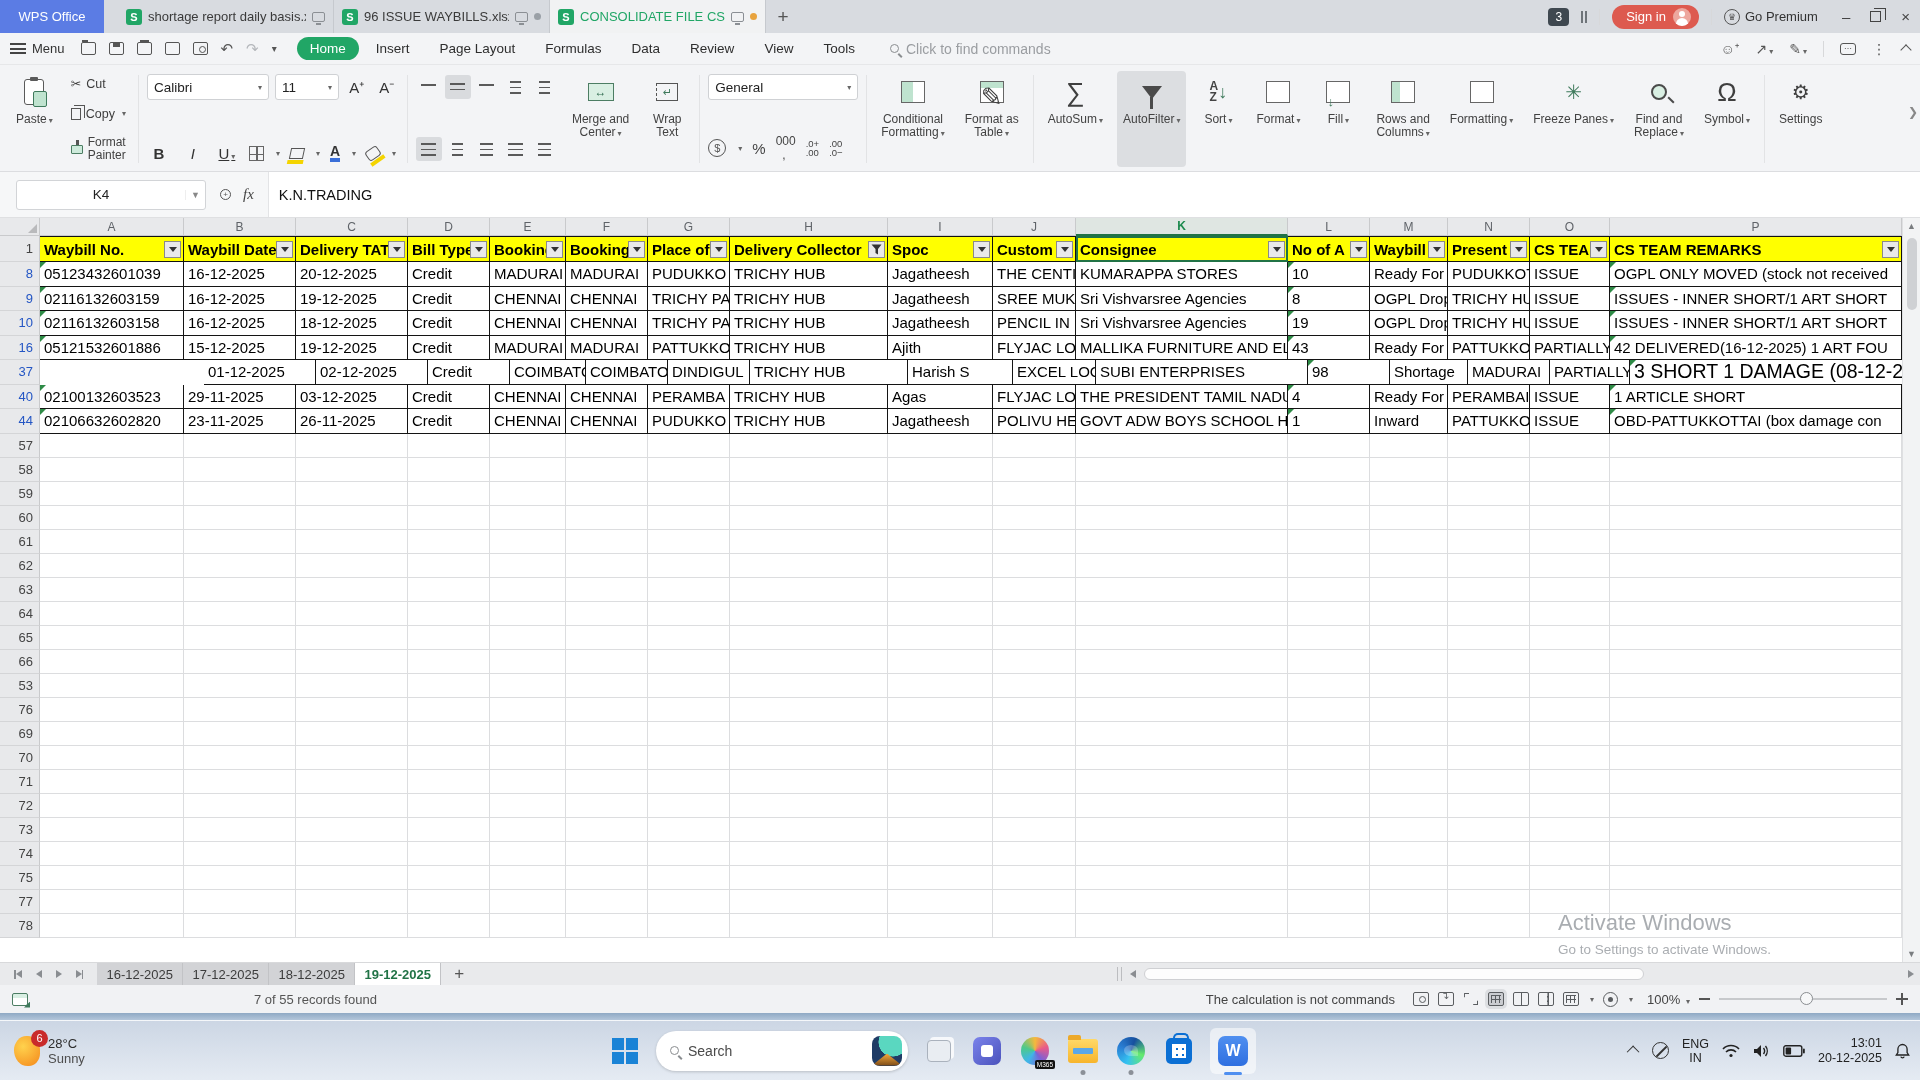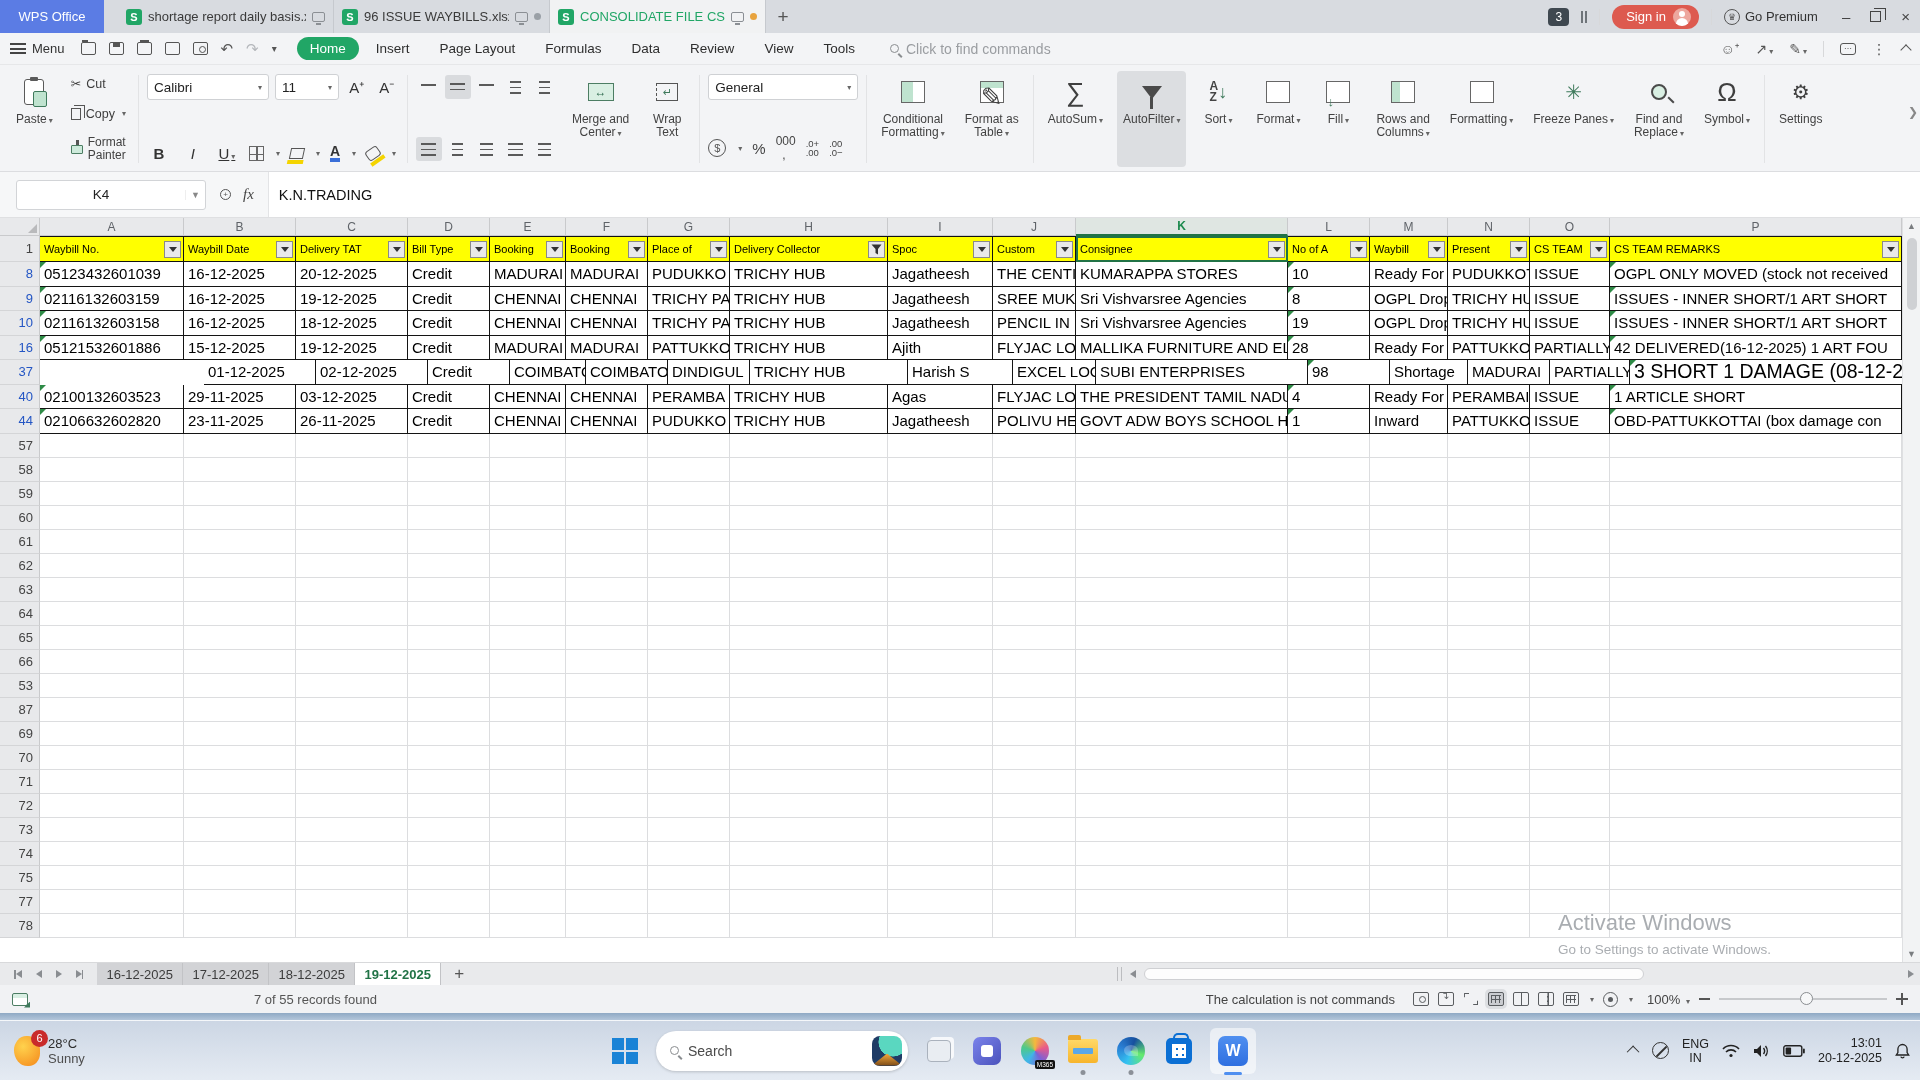--- a/index.html
+++ b/index.html
@@ -119,21 +119,21 @@
   .grid-row { display:flex; }
   .letters { height:18px; }
   .letters .corner { width:40px; background:#e8e9eb; border-right:1px solid #c9cacc; border-bottom:1px solid #c9cacc; position:relative; flex:none; }
   .letters .corner:after { content:""; position:absolute; right:2px; bottom:2px; width:0; height:0; border-left:9px solid transparent; border-bottom:9px solid #b9babc; }
   .letter { height:18px; background:#e8e9eb; border-right:1px solid #c9cacc; border-bottom:1px solid #c9cacc; font-size:12px; color:#5f6368; display:flex; align-items:center; justify-content:center; flex:none; }
   .letter.sel { color:#1d8a4e; font-weight:bold; border-bottom:2px solid #217346; background:#dfe6e2; }
   .gut { width:40px; background:#e8e9eb; border-right:1px solid #c9cacc; border-bottom:1px solid #d4d5d7; font-size:13px; color:#444; display:flex; align-items:center; justify-content:flex-end; padding-right:6px; flex:none; }
   .gut.blue { color:#2456c4; }
   .r1 { height:26px; }
   .hcell { height:26px; background:#ffff00; border-right:1px solid #111; border-bottom:1px solid #111; border-top:1px solid #111; position:relative; display:flex; align-items:center; overflow:hidden; flex:none; }
-  .htxt { font-size:11px; font-weight:normal; color:#000; padding-left:4px; white-space:nowrap; }
+  .htxt { font-size:15px; font-weight:bold; color:#000; padding-left:4px; white-space:nowrap; }
   .hcell.selcell { outline:2px solid #217346; outline-offset:-2px; }
   .fbtn { position:absolute; right:2px; top:4px; width:17px; height:17px; background:#e9e9e9; border:1px solid #8a8a8a; display:flex; align-items:center; justify-content:center; }
   .tri { width:0; height:0; border-left:4px solid transparent; border-right:4px solid transparent; border-top:5px solid #333; }
   .drow { height:24.5px; }
   .dcell { height:24.5px; background:#fff; border-right:1px solid #141414; border-bottom:1px solid #141414; position:relative; display:flex; align-items:center; overflow:hidden; flex:none; }
   .ctxt { font-size:15px; color:#000; padding-left:4px; white-space:nowrap; }
   .ctxt.big { font-size:19.5px; }
   .cmark { position:absolute; left:0; top:0; width:0; height:0; border-top:6px solid #2e8b46; border-right:6px solid transparent; }
   .erow { height:24px; }
   .ecell { height:24px; background:#fff; border-right:1px solid #dcdddf; border-bottom:1px solid #dcdddf; flex:none; }
@@ -841,21 +841,21 @@
             <span class="ctxt">Ajith</span>
           </div>
           <div class="dcell" style="width: 83px;">
             <span class="ctxt">FLYJAC LO</span>
           </div>
           <div class="dcell" style="width: 212px;">
             <span class="ctxt">MALLIKA FURNITURE AND EL</span>
           </div>
           <div class="dcell" style="width: 82px;">
             <span class="cmark"></span>
-            <span class="ctxt">28</span>
+            <span class="ctxt">43</span>
           </div>
           <div class="dcell" style="width: 78px;">
             <span class="ctxt">Ready For</span>
           </div>
           <div class="dcell" style="width: 82px;">
             <span class="ctxt">PATTUKKO</span>
           </div>
           <div class="dcell" style="width: 80px;">
             <span class="ctxt">PARTIALLY</span>
           </div>
@@ -1229,21 +1229,21 @@
           <div class="ecell" style="width: 105px;"></div>
           <div class="ecell" style="width: 83px;"></div>
           <div class="ecell" style="width: 212px;"></div>
           <div class="ecell" style="width: 82px;"></div>
           <div class="ecell" style="width: 78px;"></div>
           <div class="ecell" style="width: 82px;"></div>
           <div class="ecell" style="width: 80px;"></div>
           <div class="ecell" style="width: 292px;"></div>
         </div>
         <div class="grid-row erow">
-          <div class="gut">87</div>
+          <div class="gut">76</div>
           <div class="ecell" style="width: 144px;"></div>
           <div class="ecell" style="width: 112px;"></div>
           <div class="ecell" style="width: 112px;"></div>
           <div class="ecell" style="width: 82px;"></div>
           <div class="ecell" style="width: 76px;"></div>
           <div class="ecell" style="width: 82px;"></div>
           <div class="ecell" style="width: 82px;"></div>
           <div class="ecell" style="width: 158px;"></div>
           <div class="ecell" style="width: 105px;"></div>
           <div class="ecell" style="width: 83px;"></div>

